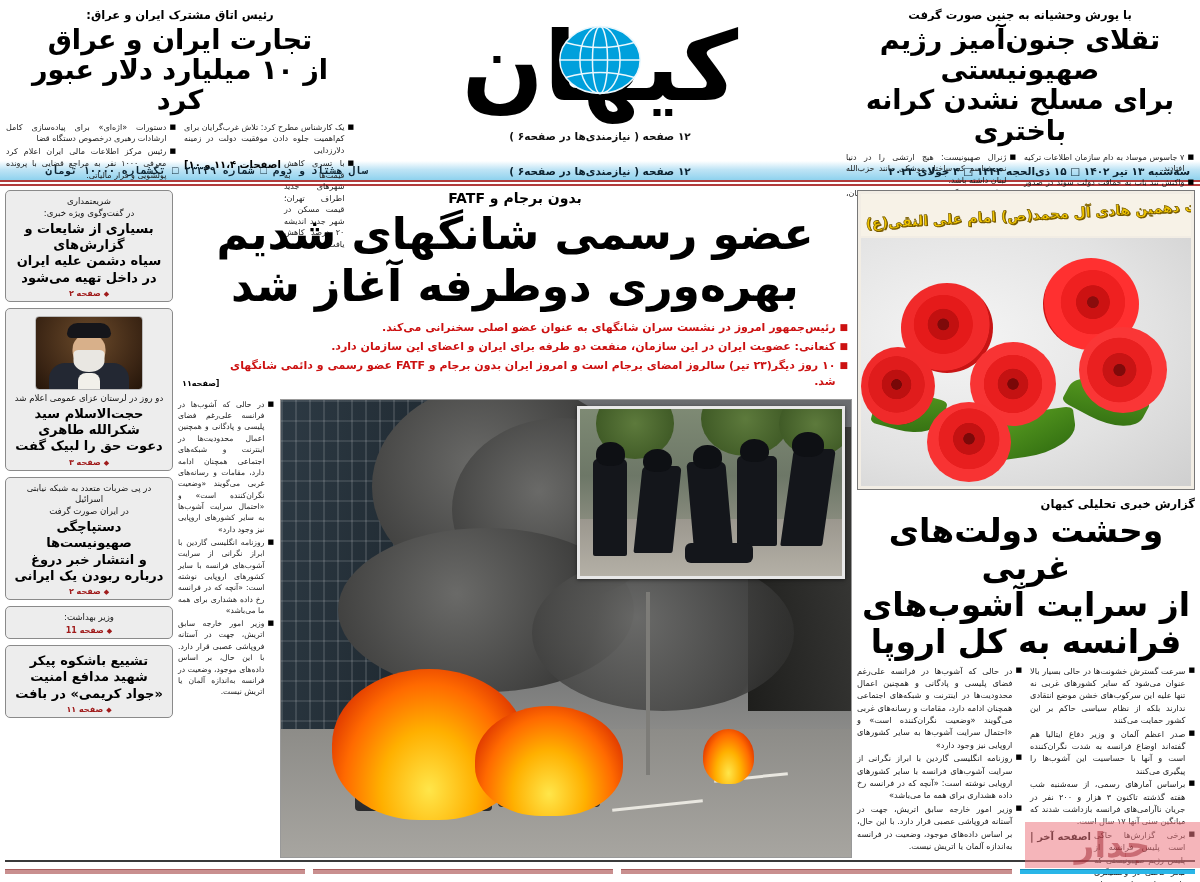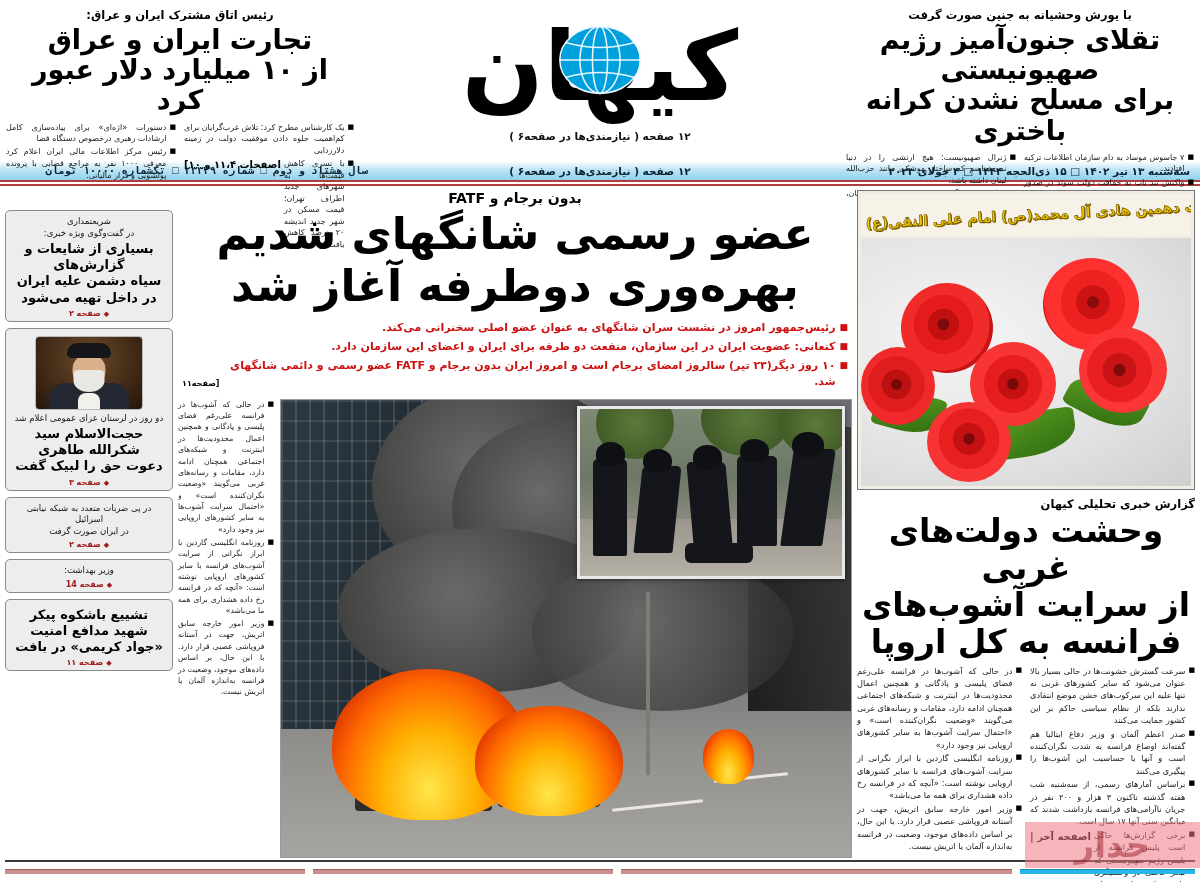--- a/index.html
+++ b/index.html
@@ -141,21 +141,21 @@
   .inset {
     position: absolute; right: 6px; top: 6px; width: 47%; height: 38%;
     border: 3px solid #e8e8e8; box-shadow: 0 1px 4px rgba(0,0,0,.5); overflow: hidden;
     background: linear-gradient(180deg,#7e8a74 0%, #6d7767 40%, #a9a49a 100%);
   }
   .cop{position:absolute;background:#14161b;border-radius:5px 5px 2px 2px;}
   .helmet{position:absolute;background:#0e1014;border-radius:50% 50% 40% 40%;}
   .tree{position:absolute;background:radial-gradient(circle,#5d7a3c,#36501f);border-radius:50%;}
 
   
-  .col-right { width: 168px; display: flex; flex-direction: column; gap: 6px; margin-top: 20px; }
+  .col-right { width: 168px; display: flex; flex-direction: column; gap: 6px; }
   .rbox {
     border: 1px solid #8a8a8a; border-radius: 5px; background: #ededed;
     padding: 5px 6px 3px; position: relative;
   }
   .rbox .over { font-size: 8.6px; text-align: center; line-height: 1.35; color: #111; white-space: pre-line;}
   .rbox .rtitle { font-size: 13px; font-weight: 700; text-align: center; line-height: 1.24; margin-top: 2px; white-space: pre-line; }
   .rbox .rtitle.sm { font-size: 13px; }
   .rbox .rpg { text-align: center; font-size: 8px; color: #a01b1b; font-weight: 700; margin-top: 3px; }
   .rbox .rpg::before { content: "\25C6"; color: #a01b1b; margin-left: 3px; font-size: 7px; }
   .portrait {
@@ -447,26 +447,29 @@
         </div>
         <div class="over">دو روز در لرستان عزای عمومی اعلام شد</div>
         <div class="rtitle sm">حجت‌الاسلام سید شکرالله طاهری
 دعوت حق را لبیک گفت</div>
         <div class="rpg">صفحه ۳</div>
       </div>
 
       <div class="rbox">
         <div class="over">در پی ضربات متعدد به شبکه نیابتی اسرائیل
 در ایران صورت گرفت</div>
+        <div class="rtitle">دستپاچگی صهیونیست‌ها
+و انتشار خبر دروغ
+درباره ربودن یک ایرانی</div>
         <div class="rpg">صفحه ۲</div>
       </div>
 
       <div class="rbox">
         <div class="over">وزیر بهداشت:</div>
-        <div class="rpg">صفحه 14</div>
+        <div class="rpg">صفحه 11</div>
       </div>
 
       <div class="rbox">
         <div class="rtitle sm">تشییع باشکوه پیکر شهید مدافع امنیت
 «جواد کریمی» در بافت</div>
         <div class="rpg">صفحه ۱۱</div>
       </div>
 
       <div class="watermark">
         <span>جدار</span>

